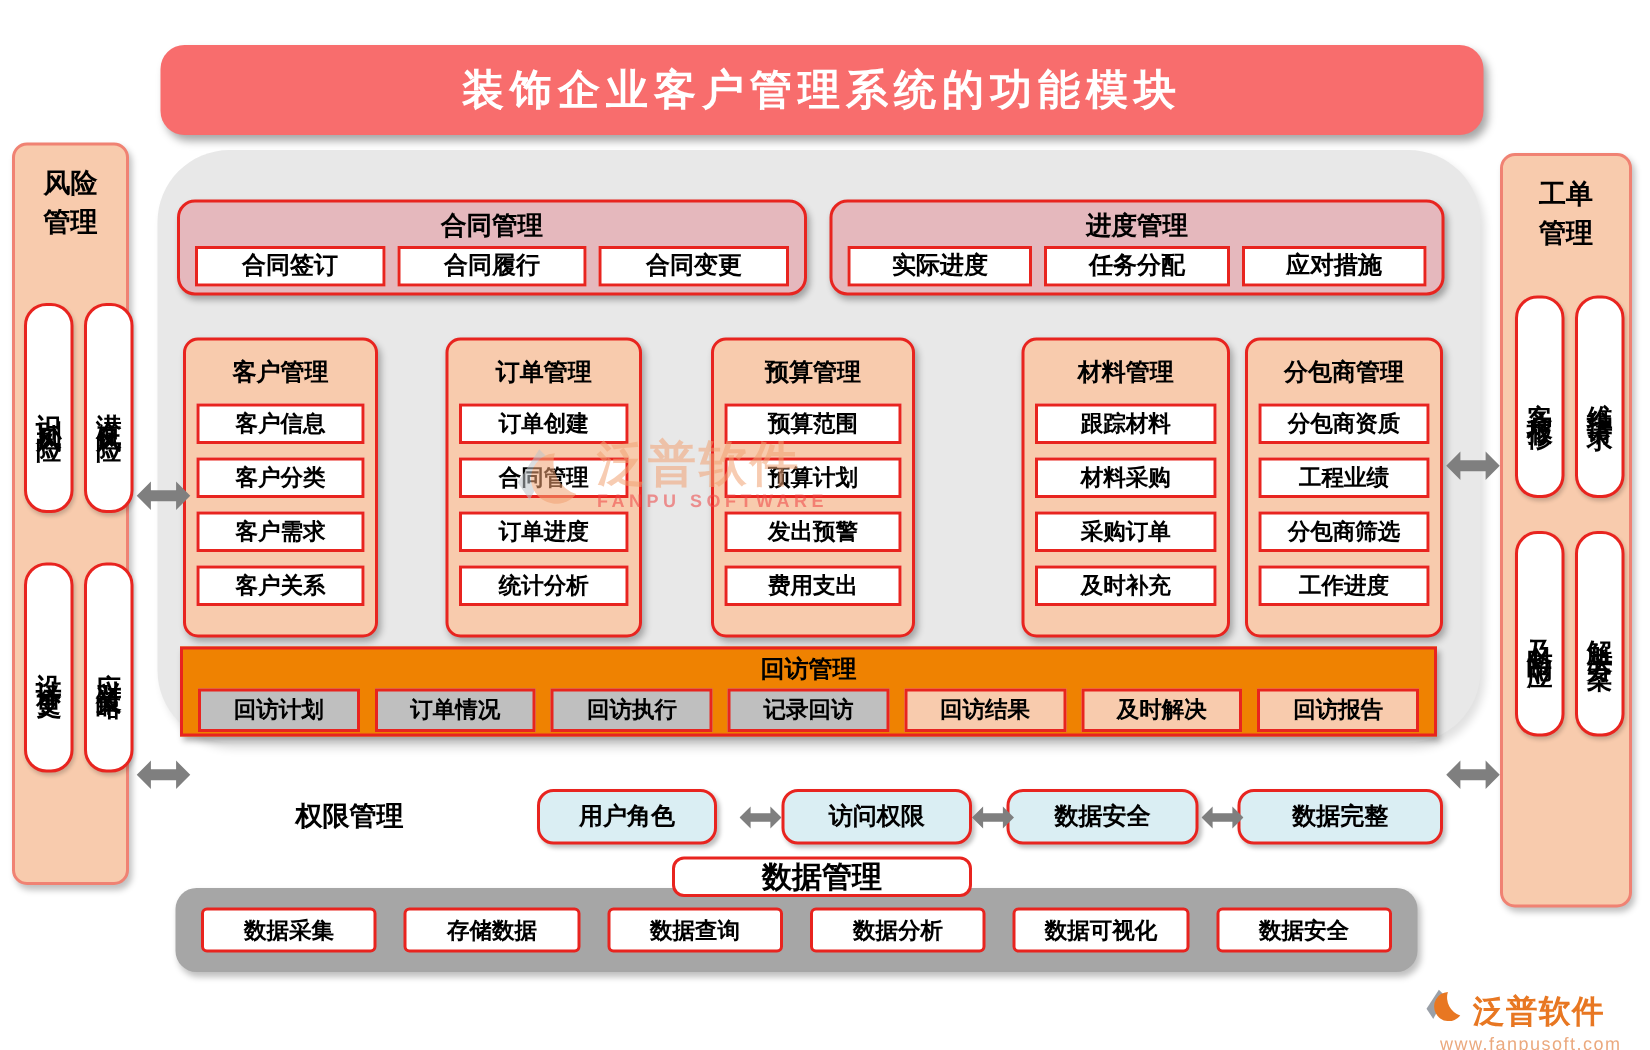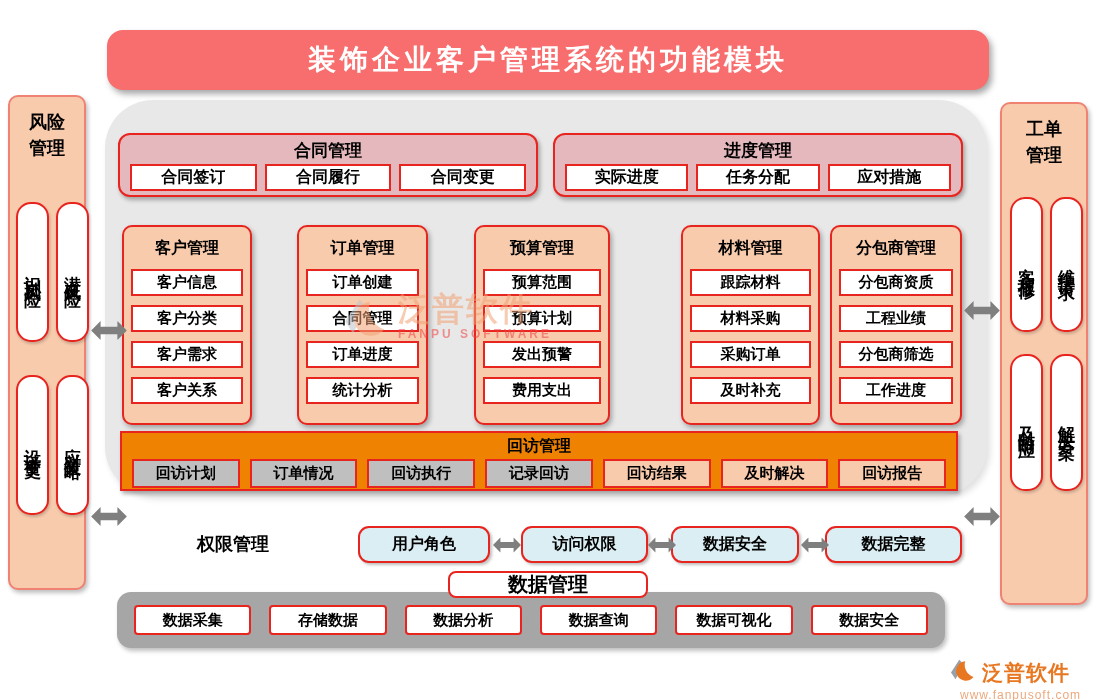--- a/index.html
+++ b/index.html
@@ -95,21 +95,21 @@
   .fu-gray{background:var(--box-gray);}
   .fu-peach{background:var(--peach);}
 
   
   .perm-label{position:absolute;left:197px;top:532px;font-weight:bold;font-size:18px;color:#000;}
   .perm-box{position:absolute;top:526px;height:37px;background:var(--cyan);
     border:2px solid var(--border-red);border-radius:11px;
     box-shadow:2px 2px 3px rgba(0,0,0,.25);
     display:flex;align-items:center;justify-content:center;
     font-weight:bold;font-size:16px;color:#000;}
-  .pb-1{left:358px;width:132px;}
+  .pb-1{left:358px;width:120px;}
   .pb-2{left:521px;width:127px;}
   .pb-3{left:671px;width:128px;}
   .pb-4{left:825px;width:137px;}
 
   
   .dm-title{position:absolute;left:448px;top:571px;width:200px;height:27px;
     background:#fff;border:2px solid var(--border-red);border-radius:8px;
     display:flex;align-items:center;justify-content:center;
     font-weight:bold;font-size:20px;color:#000;z-index:3;}
   .data-bar{position:absolute;left:117px;top:592px;width:828px;height:56px;
@@ -248,22 +248,22 @@
   <div class="perm-box pb-1">用户角色</div>
   <div class="perm-box pb-2">访问权限</div>
   <div class="perm-box pb-3">数据安全</div>
   <div class="perm-box pb-4">数据完整</div>
 
   <div class="dm-title">数据管理</div>
   <div class="data-bar">
     <div class="db-row">
       <div class="db-item">数据采集</div>
       <div class="db-item">存储数据</div>
+      <div class="db-item">数据查询</div>
       <div class="db-item">数据分析</div>
-      <div class="db-item">数据查询</div>
       <div class="db-item">数据可视化</div>
       <div class="db-item">数据安全</div>
     </div>
   </div>
 
   <div class="harrow" style="left:90px;top:320px">
     <svg width="38" height="21" viewBox="0 0 34 20">
         <path d="M0,10 L9,1 L9,6.5 L25,6.5 L25,1 L34,10 L25,19 L25,13.5 L9,13.5 L9,19 Z" fill="#7F7F7F"></path>
       </svg>
   </div>

